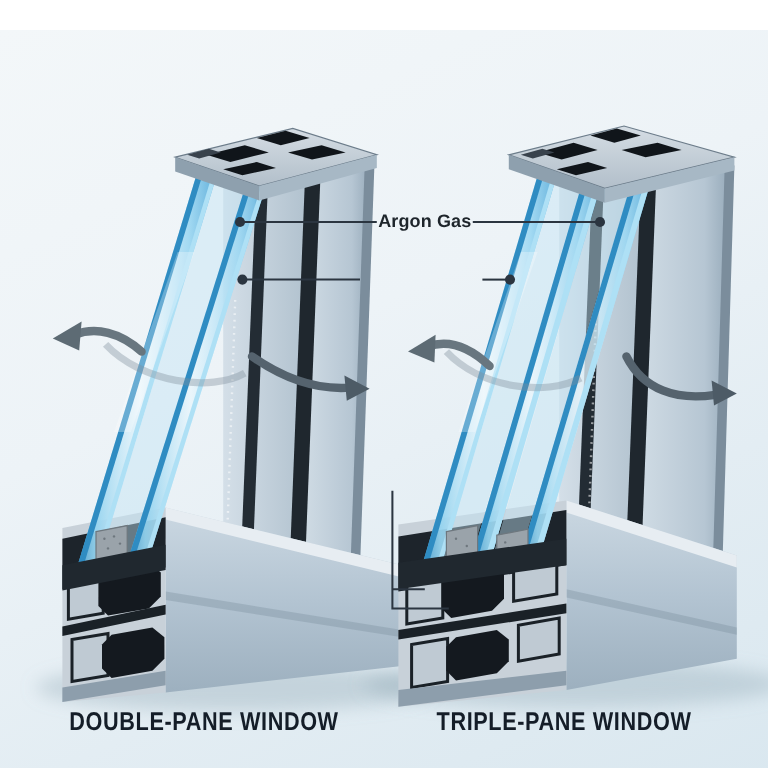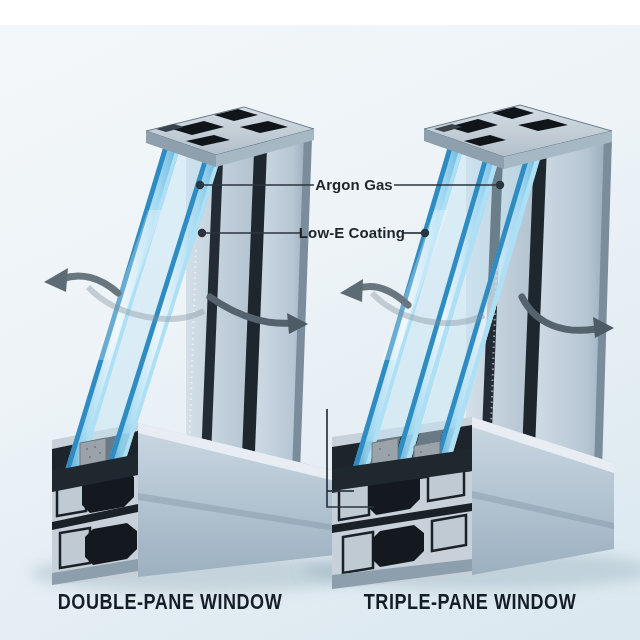--- a/index.html
+++ b/index.html
@@ -227,18 +227,17 @@
     <line x1="202" y1="208" x2="300" y2="208"></line>
     <line x1="402" y1="208" x2="424" y2="208"></line>
     <circle cx="202" cy="208" r="4.2" fill="#2b3540" stroke="none"></circle>
     <circle cx="425" cy="208" r="4.2" fill="#2b3540" stroke="none"></circle>
     <polyline points="327,384 327,482 374,482" fill="none"></polyline>
     <line x1="327" y1="466" x2="354" y2="466"></line>
   </g>
 </svg>
 
 <div class="ann-label" style="left:354px;top:160px;">Argon Gas</div>
-<div class="ann-label" style="left:352px;top:208px;">Low-E Coating</div>
 
 <div class="pane-title" style="left:170px;top:577px;">DOUBLE-PANE WINDOW</div>
 <div class="pane-title" style="left:470px;top:577px;">TRIPLE-PANE WINDOW</div>
 
 </div>
 
 </body></html>

